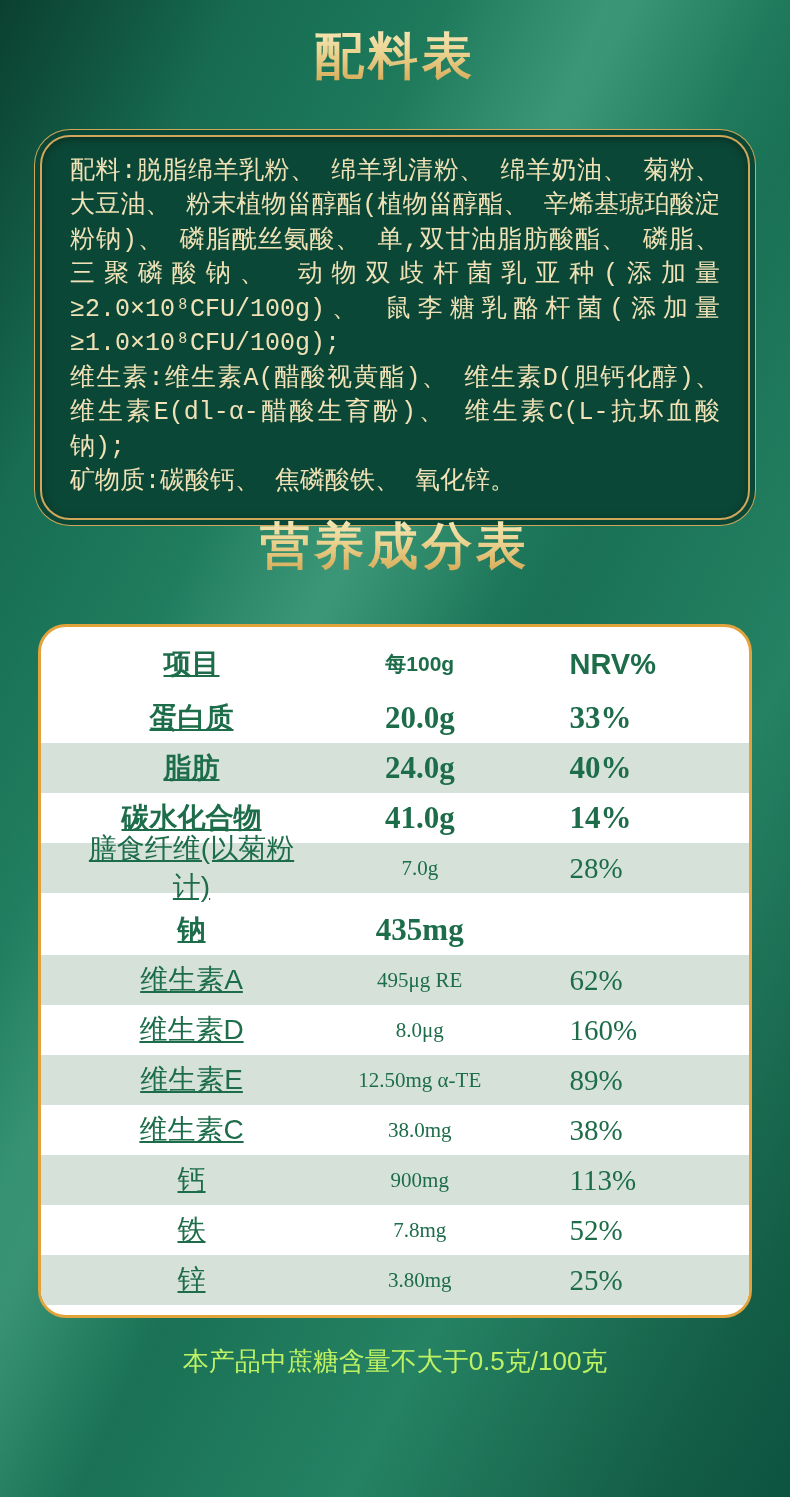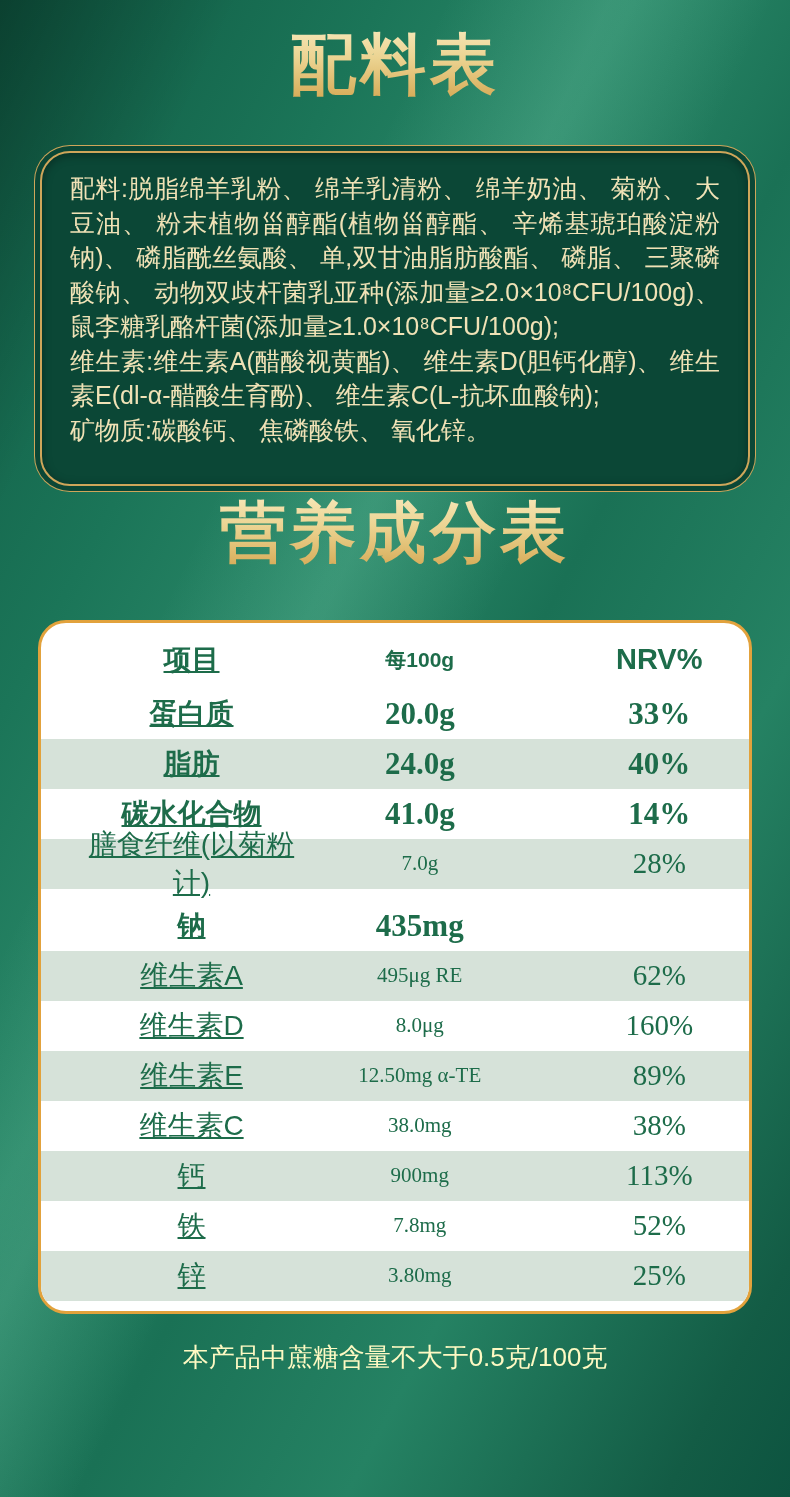--- a/index.html
+++ b/index.html
@@ -23,35 +23,36 @@
       linear-gradient(118deg, #0f5942 0%, #1b7558 24%, #2a8868 40%, #1a7155 55%, #258263 72%, #135c45 92%, #0d5440 100%);
     background-color:var(--bg-green);
   }
   .page{width:790px;height:1497px;position:relative;}
 
   .title-wrap{text-align:center;}
   .main-title-wrap{padding-top:30px;}
   .sub-title-wrap{}
   .gold-title{
     display:inline-block;
-    font-size:66px;font-weight:700;letter-spacing:4px;line-height:1.05;
+    font-size:50px;font-weight:700;letter-spacing:4px;line-height:1.05;
     background:linear-gradient(180deg,#f5e5b4 0%, #ecd492 40%, #d6ab57 100%);
     -webkit-background-clip:text;background-clip:text;
     color:transparent;
   }
 
   .ing-box{
-    margin:52px 40px 12px;
+    margin:52px 40px 0;
     box-sizing:border-box;
     min-height:335px;
     background:var(--panel-green);
     border:2px solid var(--gold-border-soft);
     border-radius:30px;
     box-shadow:0 0 0 5px var(--panel-green), 0 0 0 6px var(--gold-border-soft), inset 0 2px 10px rgba(0,0,0,0.35);
     padding:18px 28px;
+    font-family:Liberation Mono, monospace;
   }
   .ing-par{
     color:var(--cream);
     font-size:25px;line-height:1.38;
     text-align:justify;
     margin:0;
   }
 
   .nut-box{
     margin:52px 38px 0;
@@ -77,34 +78,34 @@
     text-decoration:underline;
   }
   .c-value{
     flex:0 0 31%;box-sizing:border-box;
     text-align:center;
     font-family:"Liberation Serif","DejaVu Serif",serif;
     font-size:21px;
   }
   .c-nrv{
     flex:1 1 auto;box-sizing:border-box;
-    padding-left:40px;text-align:center;
+    padding-left:40px;
     font-family:"Liberation Serif","DejaVu Serif",serif;
     font-size:29px;
   }
   .t-head .c-value,.t-head .c-nrv{
     font-family:"Liberation Sans","DejaVu Sans",sans-serif;
   }
   .t-row.bold .c-label{font-weight:700;}
   .t-row.bold .c-value,.t-row.bold .c-nrv{font-weight:700;font-size:31px;}
 
   .footer-note{
     margin-top:26px;
     text-align:center;
-    color:#fef9c3;
+    color:#bef264;
     font-size:26px;
   }
 </style>
 </head>
 <body>
 
 <div class="page">
 
   <div class="title-wrap main-title-wrap">
     <span class="gold-title">配料表</span>

